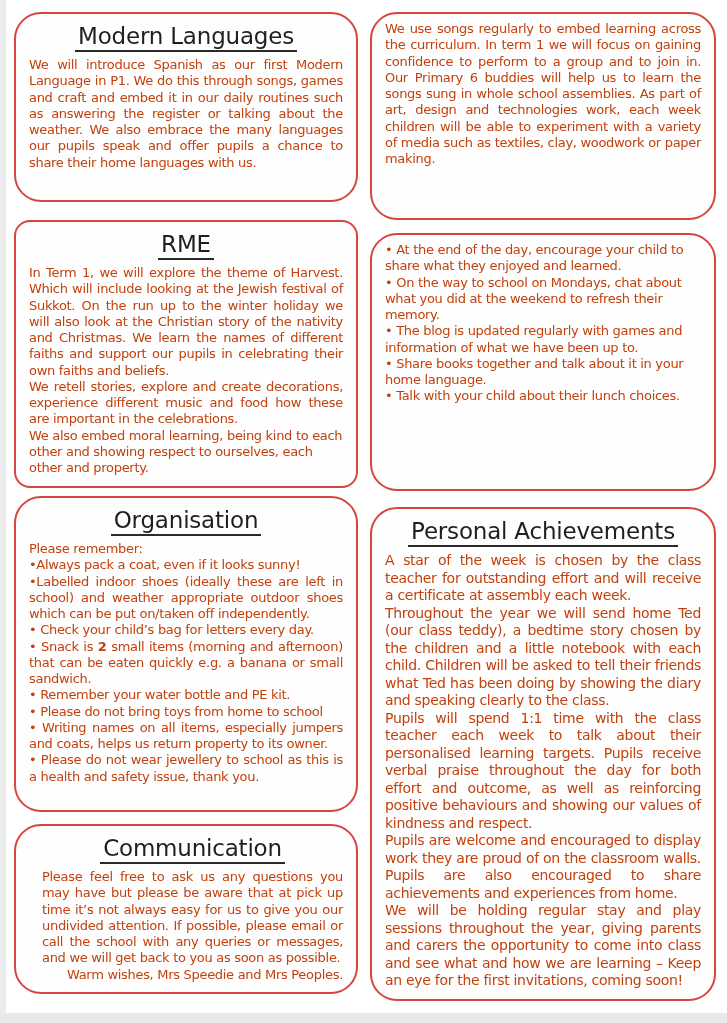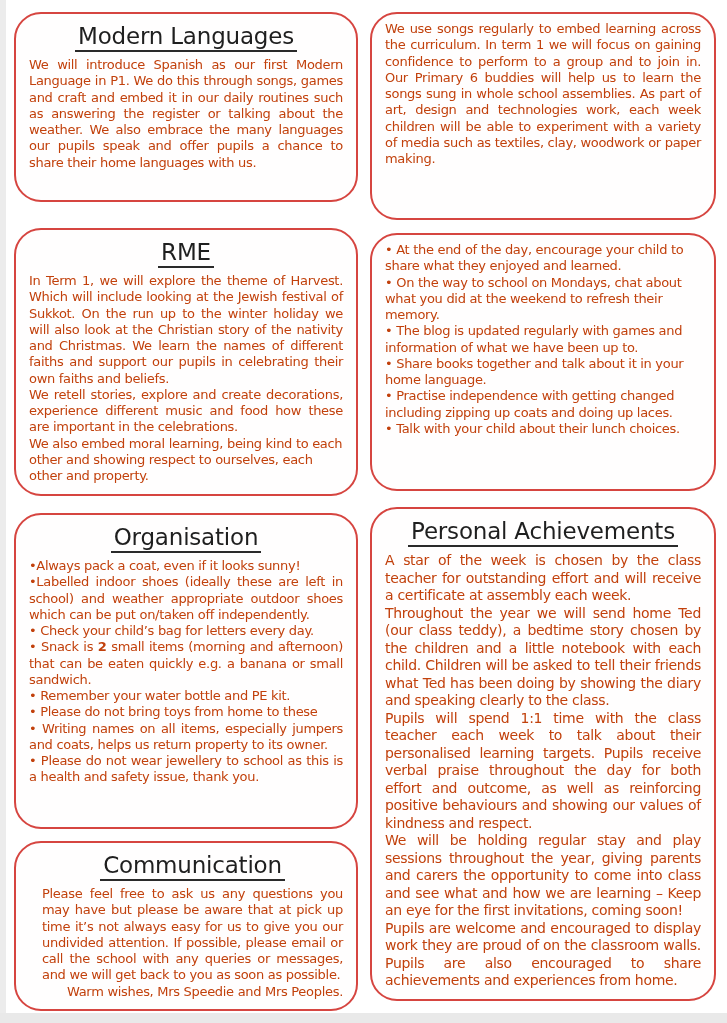--- a/index.html
+++ b/index.html
@@ -55,22 +55,22 @@
     letter-spacing: -0.3px;
     color: #c2410c;
   }
   .box.pa p { font-size: 14px; }
   .j { text-align: justify; }
   .center { text-align: right; }
   .bold { font-weight: 700; }
 
   
   .ml  { min-height: 190px; margin-top: 12px; }
-  .rme { min-height: 268px; margin-top: 26px; }
-  .org { min-height: 316px; margin-top: 17px;  }
+  .rme { min-height: 268px; margin-top: 18px; border-radius: 16px; }
+  .org { min-height: 316px; margin-top: 8px;  }
   .com { min-height: 166px; margin-top: 12px; padding-left: 26px; }
   .ea  { min-height: 208px; margin-top: 12px; }
   .sup { min-height: 258px; margin-top: 13px; }
   .pa  { min-height: 490px; margin-top: 16px; }
 </style>
 </head>
 <body>
 
 <div class="edge-left"></div>
 <div class="edge-bottom"></div>
@@ -86,26 +86,27 @@
 
     <section class="box rme">
       <h2><span class="u">RME</span></h2>
       <p class="j">In Term 1, we will explore the theme of Harvest. Which will include looking at the Jewish festival of Sukkot. On the run up to the winter holiday we will also look at the Christian story of the nativity and Christmas. We learn the names of different faiths and support our pupils in celebrating their own faiths and beliefs.</p>
       <p class="j">We retell stories, explore and create decorations, experience different music and food how these are important in the celebrations.</p>
       <p>We also embed moral learning, being kind to each other and showing respect to ourselves, each other and property.</p>
     </section>
 
     <section class="box org">
       <h2><span class="u">Organisation</span></h2>
+      <p>Please remember:</p>
       <p>•Always pack a coat, even if it looks sunny!</p>
       <p class="j">•Labelled indoor shoes (ideally these are left in school) and weather appropriate outdoor shoes which can be put on/taken off independently.</p>
       <p>• Check your child’s bag for letters every day.</p>
       <p class="j"><span>• Snack is </span><span class="bold">2</span><span> small items (morning and afternoon) that can be eaten quickly e.g. a banana or small sandwich.</span></p>
       <p>• Remember your water bottle and PE kit.</p>
-      <p>• Please do not bring toys from home to these</p>
+      <p>• Please do not bring toys from home to school</p>
       <p class="j">• Writing names on all items, especially jumpers and coats, helps us return property to its owner.</p>
       <p class="j">• Please do not wear jewellery to school as this is a health and safety issue, thank you.</p>
     </section>
 
     <section class="box com">
       <h2><span class="u">Communication</span></h2>
       <p class="j">Please feel free to ask us any questions you may have but please be aware that at pick up time it’s not always easy for us to give you our undivided attention. If possible, please email or call the school with any queries or messages, and we will get back to you as soon as possible.</p>
       <p class="center">Warm wishes, Mrs Speedie and Mrs Peoples.</p>
     </section>
 
@@ -115,28 +116,27 @@
 
     <section class="box ea">
       <p class="j">We use songs regularly to embed learning across the curriculum. In term 1 we will focus on gaining confidence to perform to a group and to join in. Our Primary 6 buddies will help us to learn the songs sung in whole school assemblies. As part of art, design and technologies work, each week children will be able to experiment with a variety of media such as textiles, clay, woodwork or paper making.</p>
     </section>
 
     <section class="box sup">
       <p>• At the end of the day, encourage your child to share what they enjoyed and learned.</p>
       <p>• On the way to school on Mondays, chat about what you did at the weekend to refresh their memory.</p>
       <p>• The blog is updated regularly with games and information of what we have been up to.</p>
       <p>• Share books together and talk about it in your home language.</p>
-      <p>• Practise independence with getting changed including zipping up coats and doing up laces.</p>
       <p>• Talk with your child about their lunch choices.</p>
     </section>
 
     <section class="box pa">
       <h2><span class="u">Personal Achievements</span></h2>
       <p class="j">A star of the week is chosen by the class teacher for outstanding effort and will receive a certificate at assembly each week.</p>
       <p class="j">Throughout the year we will send home Ted (our class teddy), a bedtime story chosen by the children and a little notebook with each child. Children will be asked to tell their friends what Ted has been doing by showing the diary and speaking clearly to the class.</p>
       <p class="j">Pupils will spend 1:1 time with the class teacher each week to talk about their personalised learning targets. Pupils receive verbal praise throughout the day for both effort and outcome, as well as reinforcing positive behaviours and showing our values of kindness and respect.</p>
+      <p class="j">Pupils are welcome and encouraged to display work they are proud of on the classroom walls. Pupils are also encouraged to share achievements and experiences from home.</p>
       <p class="j">We will be holding regular stay and play sessions throughout the year, giving parents and carers the opportunity to come into class and see what and how we are learning – Keep an eye for the first invitations, coming soon!</p>
-      <p class="j">Pupils are welcome and encouraged to display work they are proud of on the classroom walls. Pupils are also encouraged to share achievements and experiences from home.</p>
     </section>
 
   </div>
 
 </div>
 
 </body></html>

